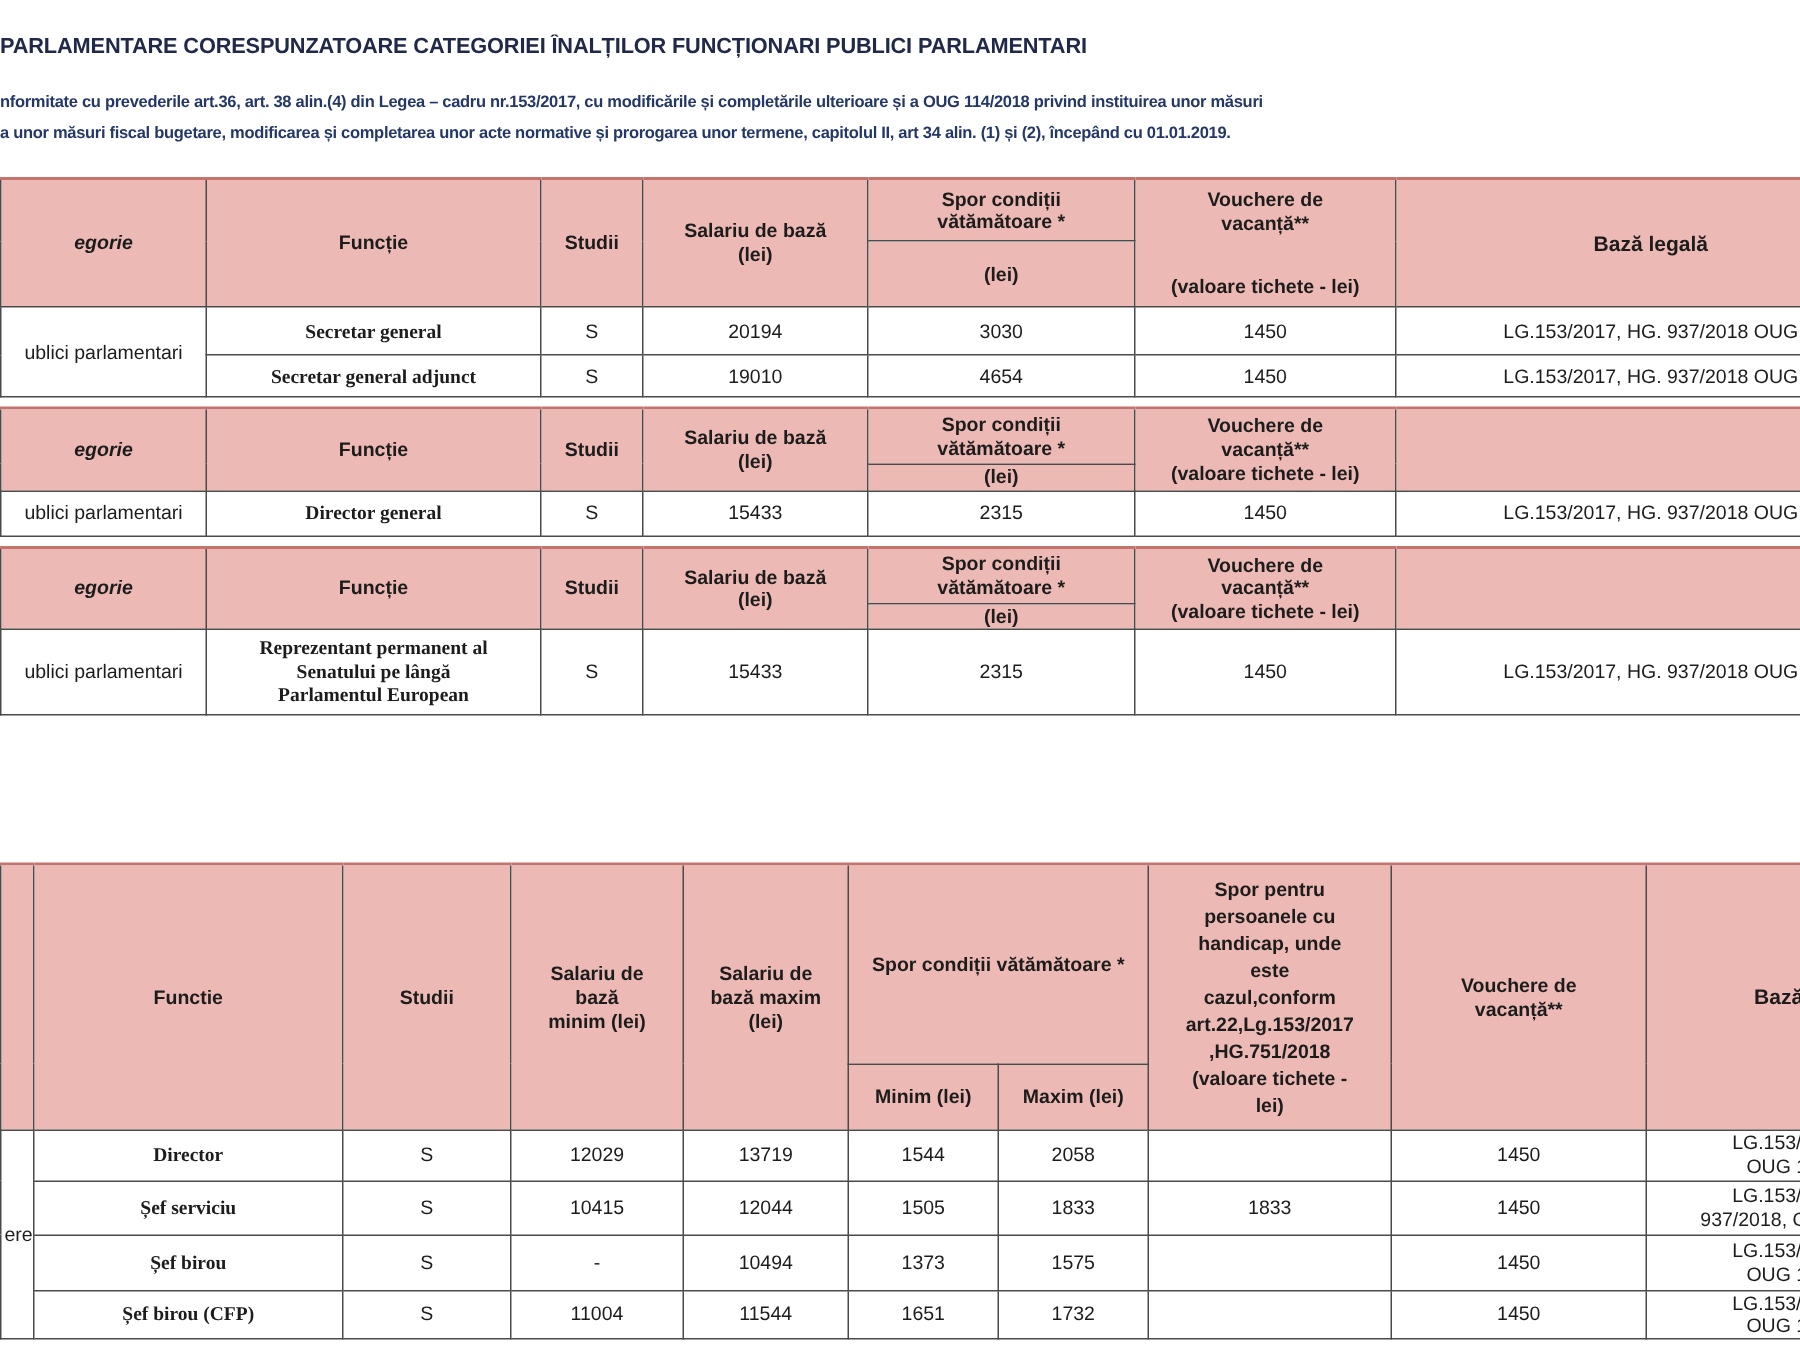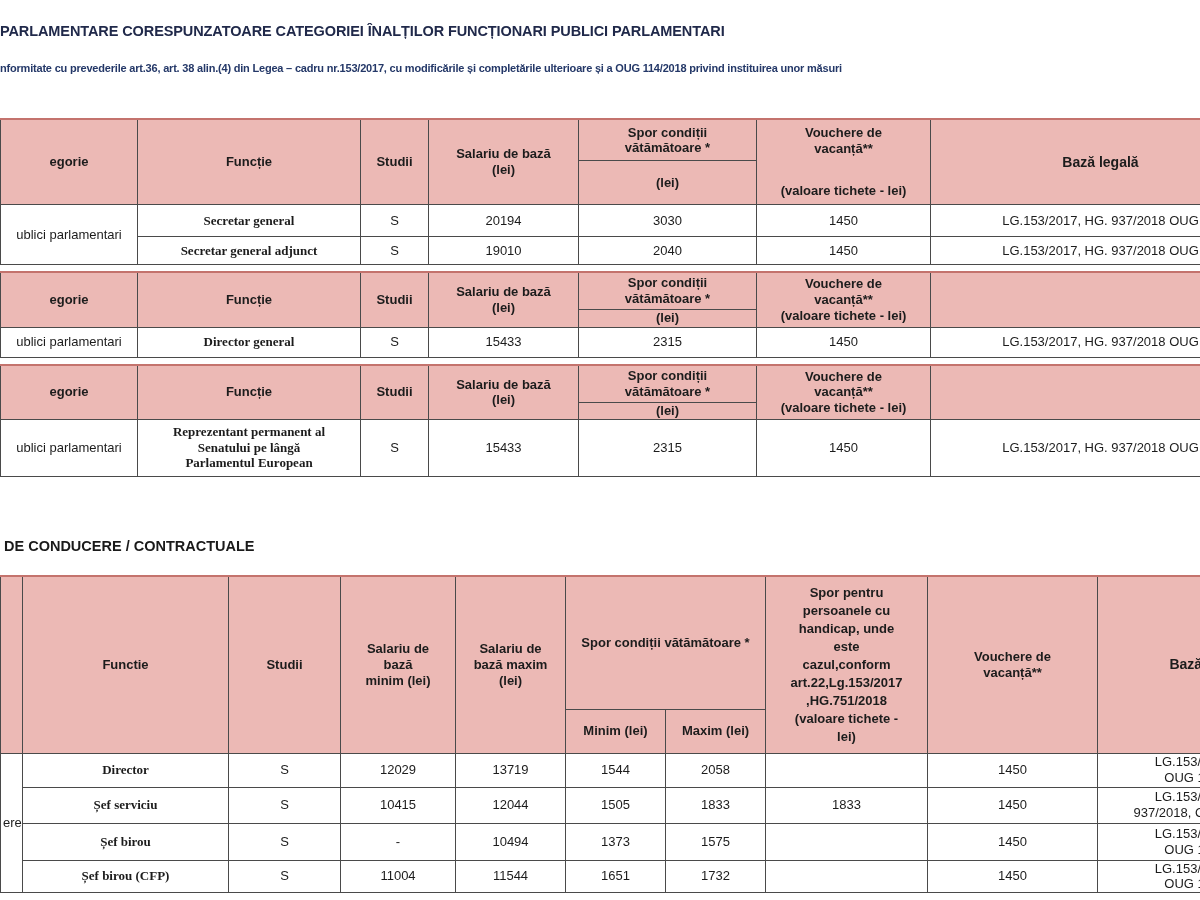--- a/index.html
+++ b/index.html
@@ -28,40 +28,41 @@
   }
   .t1{width:1270px;}
   .t2{width:1317px;}
   table.t td{
     border:1px solid #4a4a4a;text-align:center;vertical-align:middle;
     padding:0 2px;overflow:hidden;color:#1c1c1c;
   }
   table.t tr.first td{border-top:2px solid #c4736d;}
   td.noL{border-left:none;}
   td.hc{background:#ecb9b5;font-weight:bold;}
-  td.catH{text-align:left;padding:0;}
+  td.catH{text-align:left;padding:0;font-style:italic;}
   td.catD{text-align:left;padding:0;font-weight:normal;}
   td.fn{text-align:left;padding-left:13px;font-weight:bold;font-family:Liberation Serif, serif;}
   td.lg{color:#3d4a63;white-space:nowrap;}
   td.lgml{color:#3d4a63;}
   .ml{white-space:pre-line;}
   td.topA{vertical-align:top;padding-top:3px;}
   td.bzBig{font-size:14px;}
   .vchA{display:flex;flex-direction:column;justify-content:space-between;height:74px;padding:5px 0;}
   .hand{line-height:18px;font-size:13px;}
 </style>
 </head>
 <body>
 
 <div class="screen">
 
   <div class="title1">PARLAMENTARE CORESPUNZATOARE CATEGORIEI ÎNALȚILOR FUNCȚIONARI PUBLICI PARLAMENTARI</div>
 
   <div class="intro">
     <div class="line">nformitate cu prevederile art.36, art. 38 alin.(4) din Legea – cadru nr.153/2017, cu modificările și completările ulterioare și a OUG 114/2018 privind instituirea unor măsuri</div>
+    <div class="line">a unor măsuri fiscal bugetare, modificarea și completarea unor acte normative și prorogarea unor termene, capitolul II, art 34 alin. (1) și (2), începând cu 01.01.2019.</div>
   </div>
 
   <table class="t t1" style="top:118px">
     <colgroup>
       <col style="width:137px">
         <col style="width:223px">
         <col style="width:68px">
         <col style="width:150px">
       <col style="width:178px">
         <col style="width:174px">
@@ -94,21 +95,21 @@
       <td>S</td>
       <td>20194</td>
       <td>3030</td>
       <td>1450</td>
       <td class="lg">LG.153/2017, HG. 937/2018 OUG</td>
     </tr>
     <tr style="height:28px">
       <td class="fn">Secretar general adjunct</td>
       <td>S</td>
       <td>19010</td>
-      <td>2040</td>
+      <td>4654</td>
       <td>1450</td>
       <td class="lg">LG.153/2017, HG. 937/2018 OUG</td>
     </tr>
   </tbody>
     </table>
 
   <table class="t t1" style="top:271px">
     <colgroup>
       <col style="width:137px">
         <col style="width:223px">
@@ -185,21 +186,20 @@
 Parlamentul European</td>
       <td>S</td>
       <td>15433</td>
       <td>2315</td>
       <td>1450</td>
       <td class="lg topA">LG.153/2017, HG. 937/2018 OUG</td>
     </tr>
   </tbody>
     </table>
 
-  <div class="title2">DE CONDUCERE / CONTRACTUALE</div>
 
   <table class="t t2" style="top:575px">
     <colgroup>
       <col style="width:22px">
         <col style="width:206px">
         <col style="width:112px">
         <col style="width:115px">
       <col style="width:110px">
         <col style="width:100px">
         <col style="width:100px">

